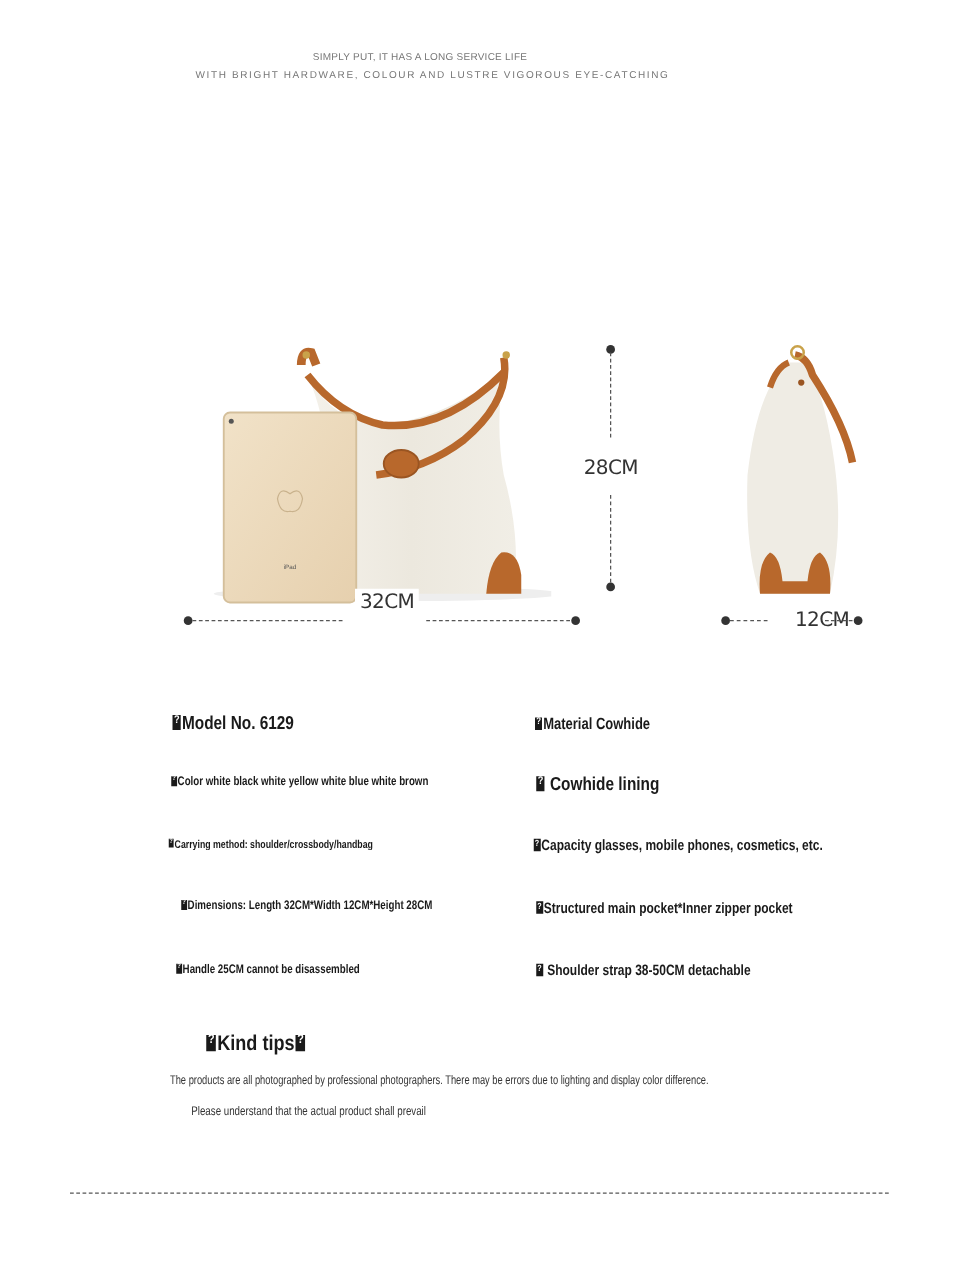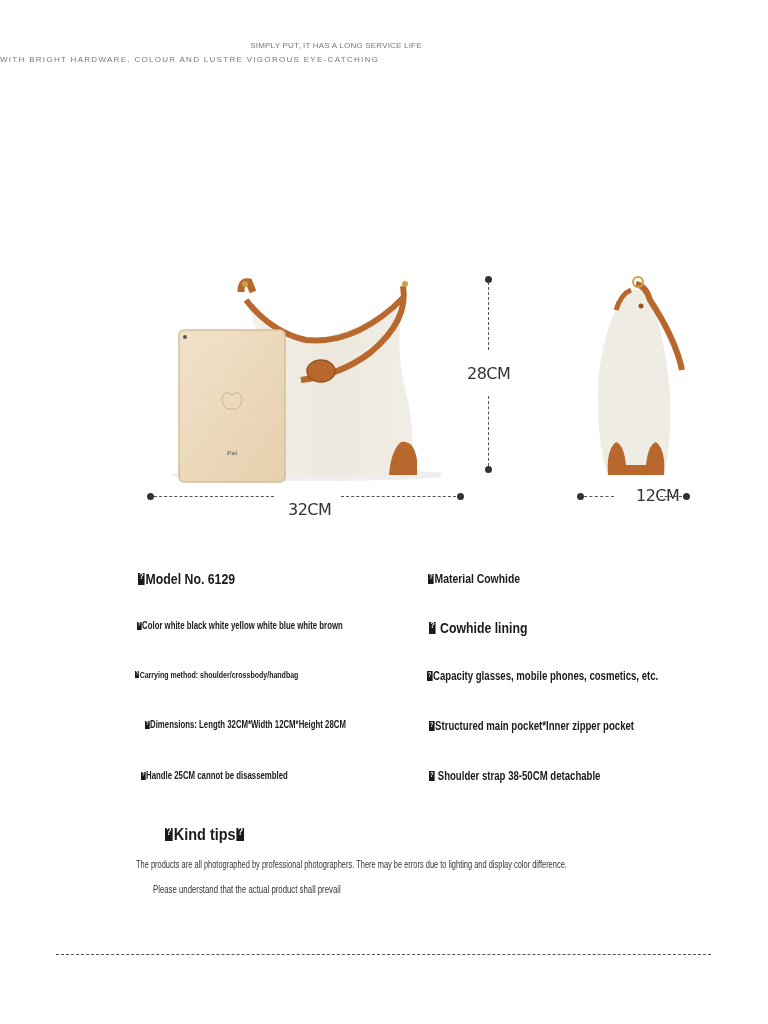--- a/index.html
+++ b/index.html
@@ -6,21 +6,21 @@
   body {
     width: 768px; height: 1024px; background: #ffffff; position: relative; overflow: hidden;
     font-family: "Liberation Sans", sans-serif; color: #1a1a1a;
   }
   .abs { position: absolute; }
   .tag1 {
     top: 41px; left: 0; width: 672px; text-align: center;
     font-size: 8px; color: #777; letter-spacing: 0.2px;
   }
   .tag2 {
-    top: 55px; left: 0; width: 692px; 
+    top: 55px; left: 0; width: 692px; text-align: center;
     font-size: 8px; color: #777; letter-spacing: 1.3px;
   }
   
   .stage { top: 260px; left: 0; width: 768px; height: 260px; margin-left: 36px; }
   .dim-label {
     font-family: "DejaVu Sans", sans-serif; font-size: 16px; color: #333; letter-spacing: -0.5px;
     background: #fff; padding: 0 4px;
   }
   .dot { width: 7px; height: 7px; border-radius: 50%; background: #333; }
   .hdash { height: 0; border-top: 1px dashed #555; }
@@ -88,21 +88,21 @@
   </svg>
 
   <div class="abs dot" style="left:449px;top:16px;"></div>
   <div class="abs vdash" style="left:452px;top:22px;height:68px;"></div>
   <div class="abs dim-label" style="left:427px;top:104px;">28CM</div>
   <div class="abs vdash" style="left:452px;top:136px;height:70px;"></div>
   <div class="abs dot" style="left:449px;top:206px;"></div>
 
   <div class="abs dot" style="left:111px;top:233px;"></div>
   <div class="abs hdash" style="left:118px;top:236px;width:120px;"></div>
-  <div class="abs dim-label" style="left:248px;top:240px;">32CM</div>
+  <div class="abs dim-label" style="left:248px;top:211px;">32CM</div>
   <div class="abs hdash" style="left:305px;top:236px;width:115px;"></div>
   <div class="abs dot" style="left:421px;top:233px;"></div>
 
   <svg class="abs" style="left:550px;top:10px;" width="110" height="210" viewBox="0 0 110 210">
     <path d="M45 20 Q 20 40 12 110 Q 10 170 22 205 L 78 205 Q 90 150 80 90 Q 72 40 58 20 Z" fill="#efece4"></path>
     <path d="M45 20 Q 35 24 30 40" fill="none" stroke="#b8682c" stroke-width="5"></path>
     <path d="M50 14 Q 60 16 64 30 Q 90 70 96 100" fill="none" stroke="#b8682c" stroke-width="6"></path>
     <circle cx="52" cy="12" r="5" fill="none" stroke="#c9a24a" stroke-width="2"></circle>
     <circle cx="55" cy="36" r="2.5" fill="#9a5522"></circle>
     <path d="M22 205 Q 20 180 30 172 Q 38 175 40 195 L 60 195 Q 62 175 70 172 Q 80 180 78 205 Z" fill="#b8682c"></path>

